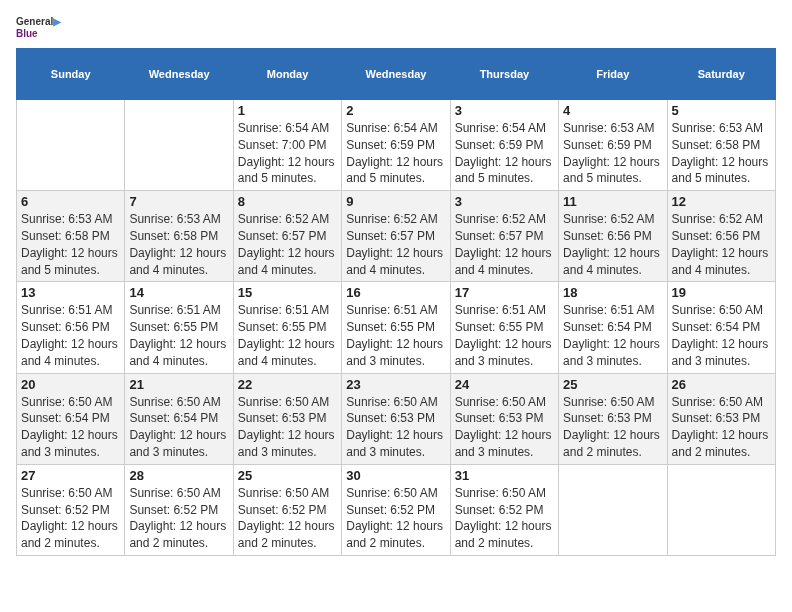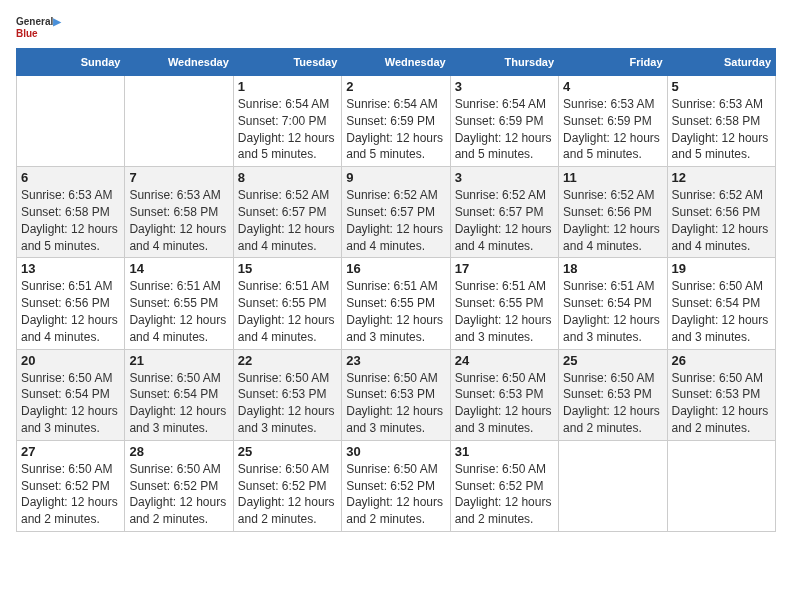--- a/index.html
+++ b/index.html
@@ -32,22 +32,22 @@
       font-weight: normal;
     }
     table {
       width: 100%;
       border-collapse: collapse;
       font-size: 10.5px;
     }
     thead tr th {
       background: #2e6db4;
       color: #fff;
-      padding: 7px 4px;
-      text-align: right;
+      padding: 19px 4px;
+      text-align: center;
       font-size: 11px;
       font-weight: bold;
       border: 1px solid #2e6db4;
     }
     tbody tr td {
       border: 1px solid #ccc;
       padding: 3px 4px;
       vertical-align: top;
       width: 108px;
       min-height: 70px;
@@ -68,35 +68,35 @@
     }
     .empty-cell { background: #fff !important; }
   </style>
 </head>
 <body>
 
 <div class="header">
   <div class="logo">
   <div style="font-family:Arial,sans-serif;font-size:10px;font-weight:bold;line-height:1.2;color:#333;">
     <div>General<span style="color:#4a90d9;">▶</span></div>
-    <div style="color:#b91c1c;">Blue</div>
+    <div style="color:#701a75;">Blue</div>
   </div>
 </div>
   <div class="title-block">
     <h1></h1>
     <h2></h2>
   </div>
 </div>
 
 <table>
   <thead>
     <tr id="thead-row">
         <th>Sunday</th>
         <th>Wednesday</th>
-        <th>Tuesday</th>
+        <th>Monday</th>
         <th>Wednesday</th>
         <th>Thursday</th>
         <th>Friday</th>
         <th>Saturday</th>
       </tr>
   </thead>
   <tbody id="calendar-body">
       <tr>
         <td class="empty-cell"></td>
         <td class="empty-cell"></td>

